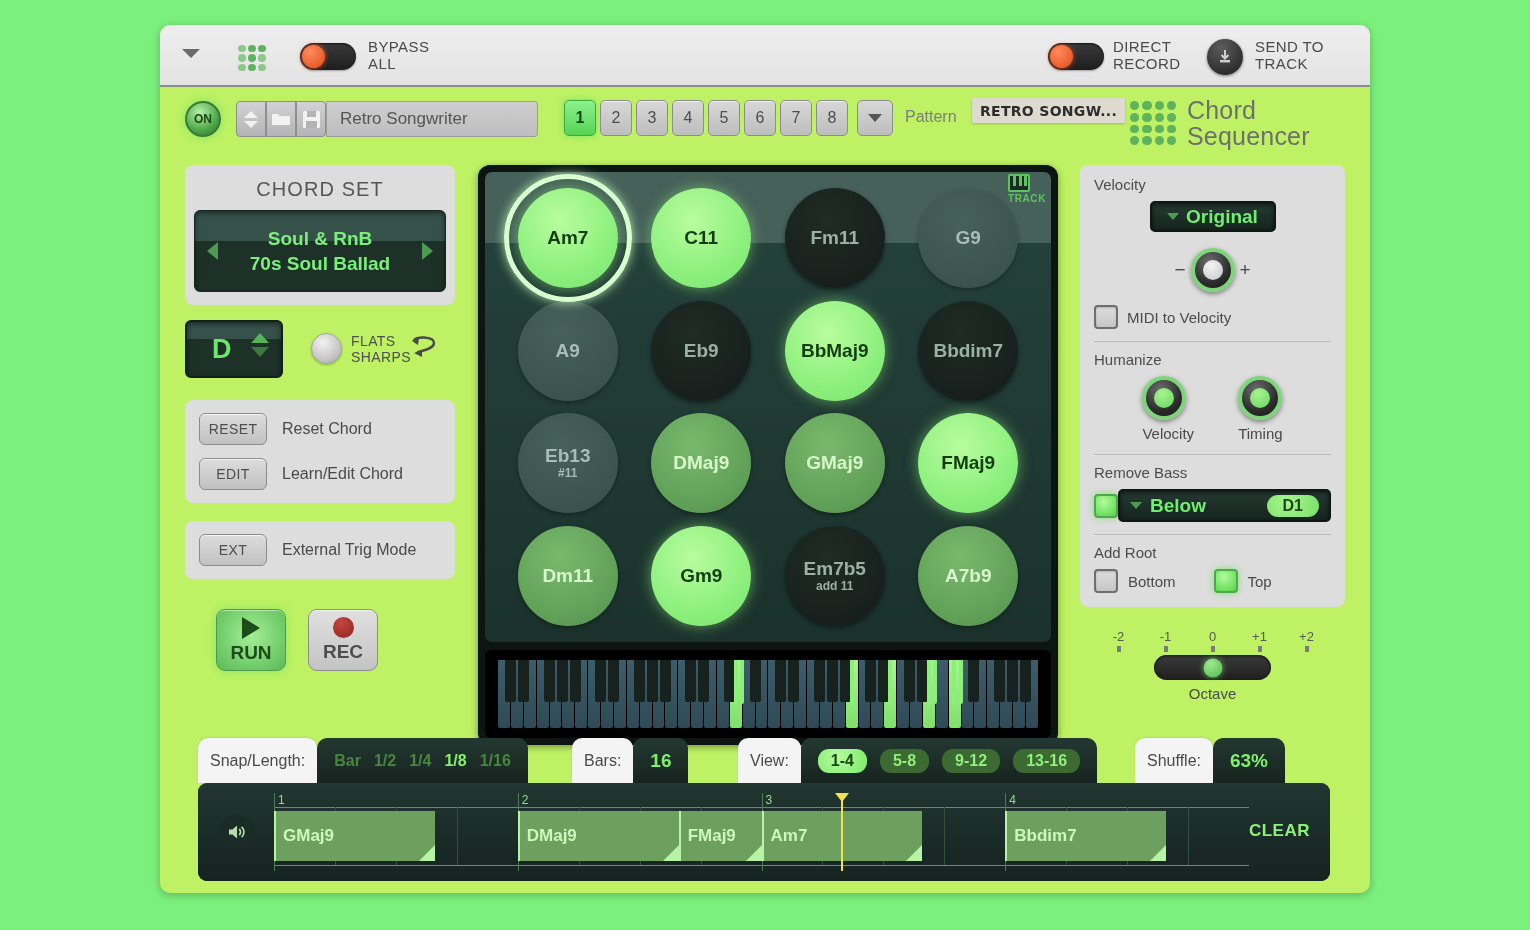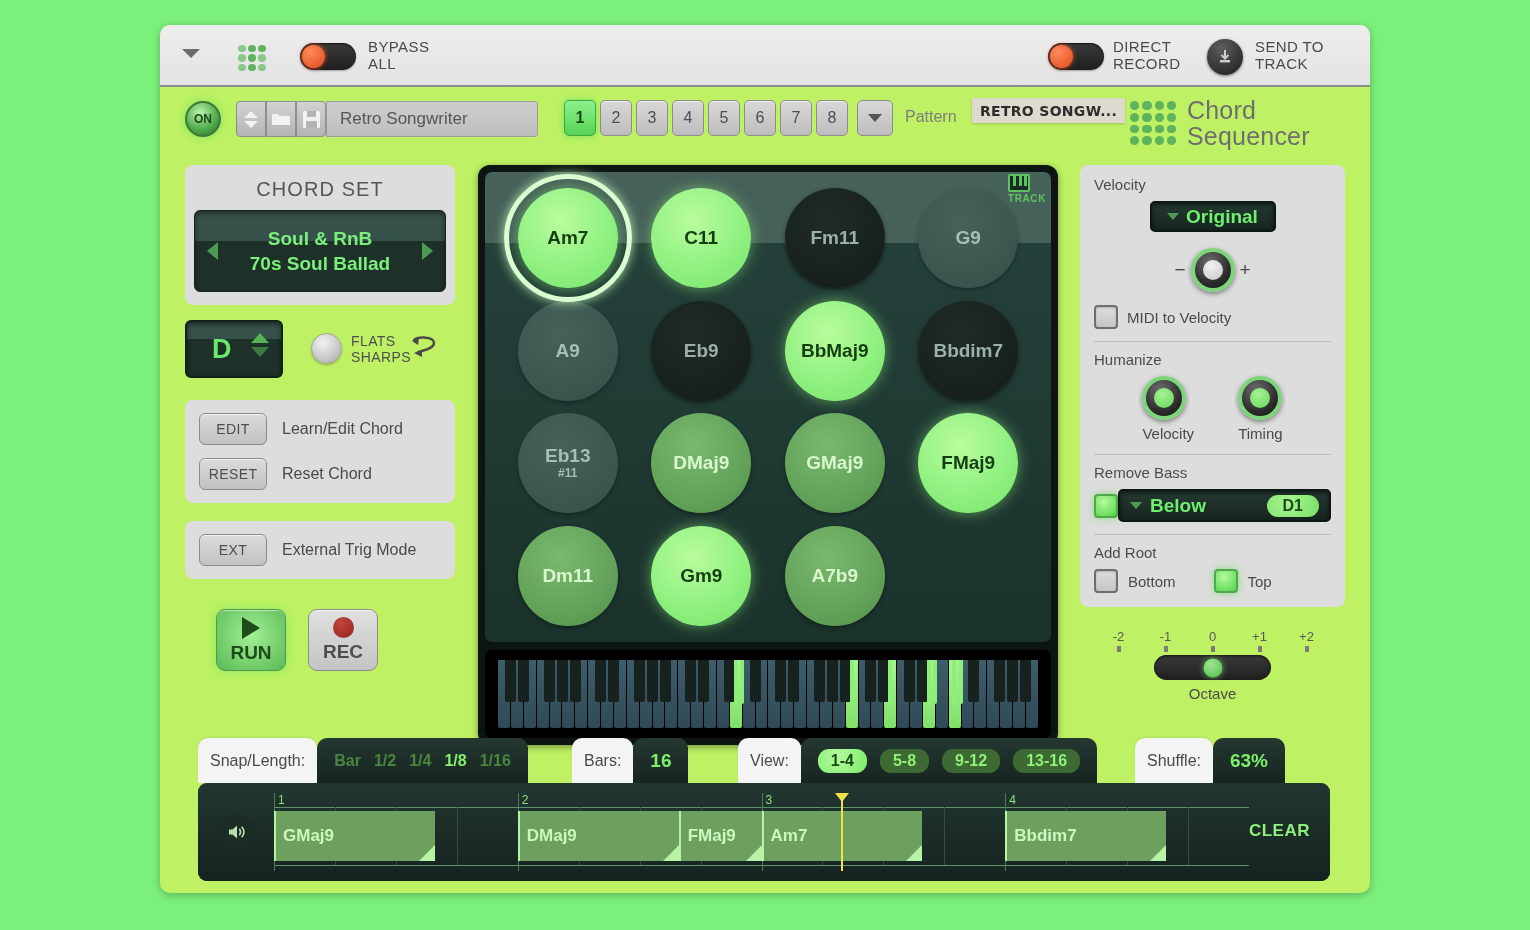--- a/index.html
+++ b/index.html
@@ -572,26 +572,26 @@
       </div>
       <svg id="fs-cycle" width="28" height="26" viewBox="0 0 28 26">
         <path d="M4 7 C4 2, 24 2, 24 9 C24 16, 7 17, 7 19" stroke="#4a4a4a" stroke-width="2.4" fill="none"></path>
         <path d="M9 4 L2 7 L8 11 Z" fill="#4a4a4a"></path>
         <path d="M12 16 L4 19 L12 23 Z" fill="#4a4a4a"></path>
       </svg>
     </div>
 
     <div class="panel" id="edit-panel">
       <div class="btn-row">
+        <div class="gbtn">RESET</div>
+        <span>Reset Chord</span>
+      </div>
+      <div class="btn-row">
         <div class="gbtn">EDIT</div>
         <span>Learn/Edit Chord</span>
-      </div>
-      <div class="btn-row">
-        <div class="gbtn">RESET</div>
-        <span>Reset Chord</span>
       </div>
     </div>
 
     <div class="panel" id="ext-panel">
       <div class="btn-row">
         <div class="gbtn">EXT</div>
         <span>External Trig Mode</span>
       </div>
     </div>
 
@@ -671,20 +671,26 @@
           </div>
         </div>
         <div class="pad-cell">
           <div class="pad mid">
             <div class="nm">Dm11</div>
           </div>
         </div>
         <div class="pad-cell">
           <div class="pad bright">
             <div class="nm">Gm9</div>
+          </div>
+        </div>
+        <div class="pad-cell">
+          <div class="pad dark">
+            <div class="nm">Em7b5</div>
+            <div class="ext">add 11</div>
           </div>
         </div>
         <div class="pad-cell">
           <div class="pad mid">
             <div class="nm">A7b9</div>
           </div>
         </div>
       </div>
     <div id="midi-badge">
       <div class="kb">

